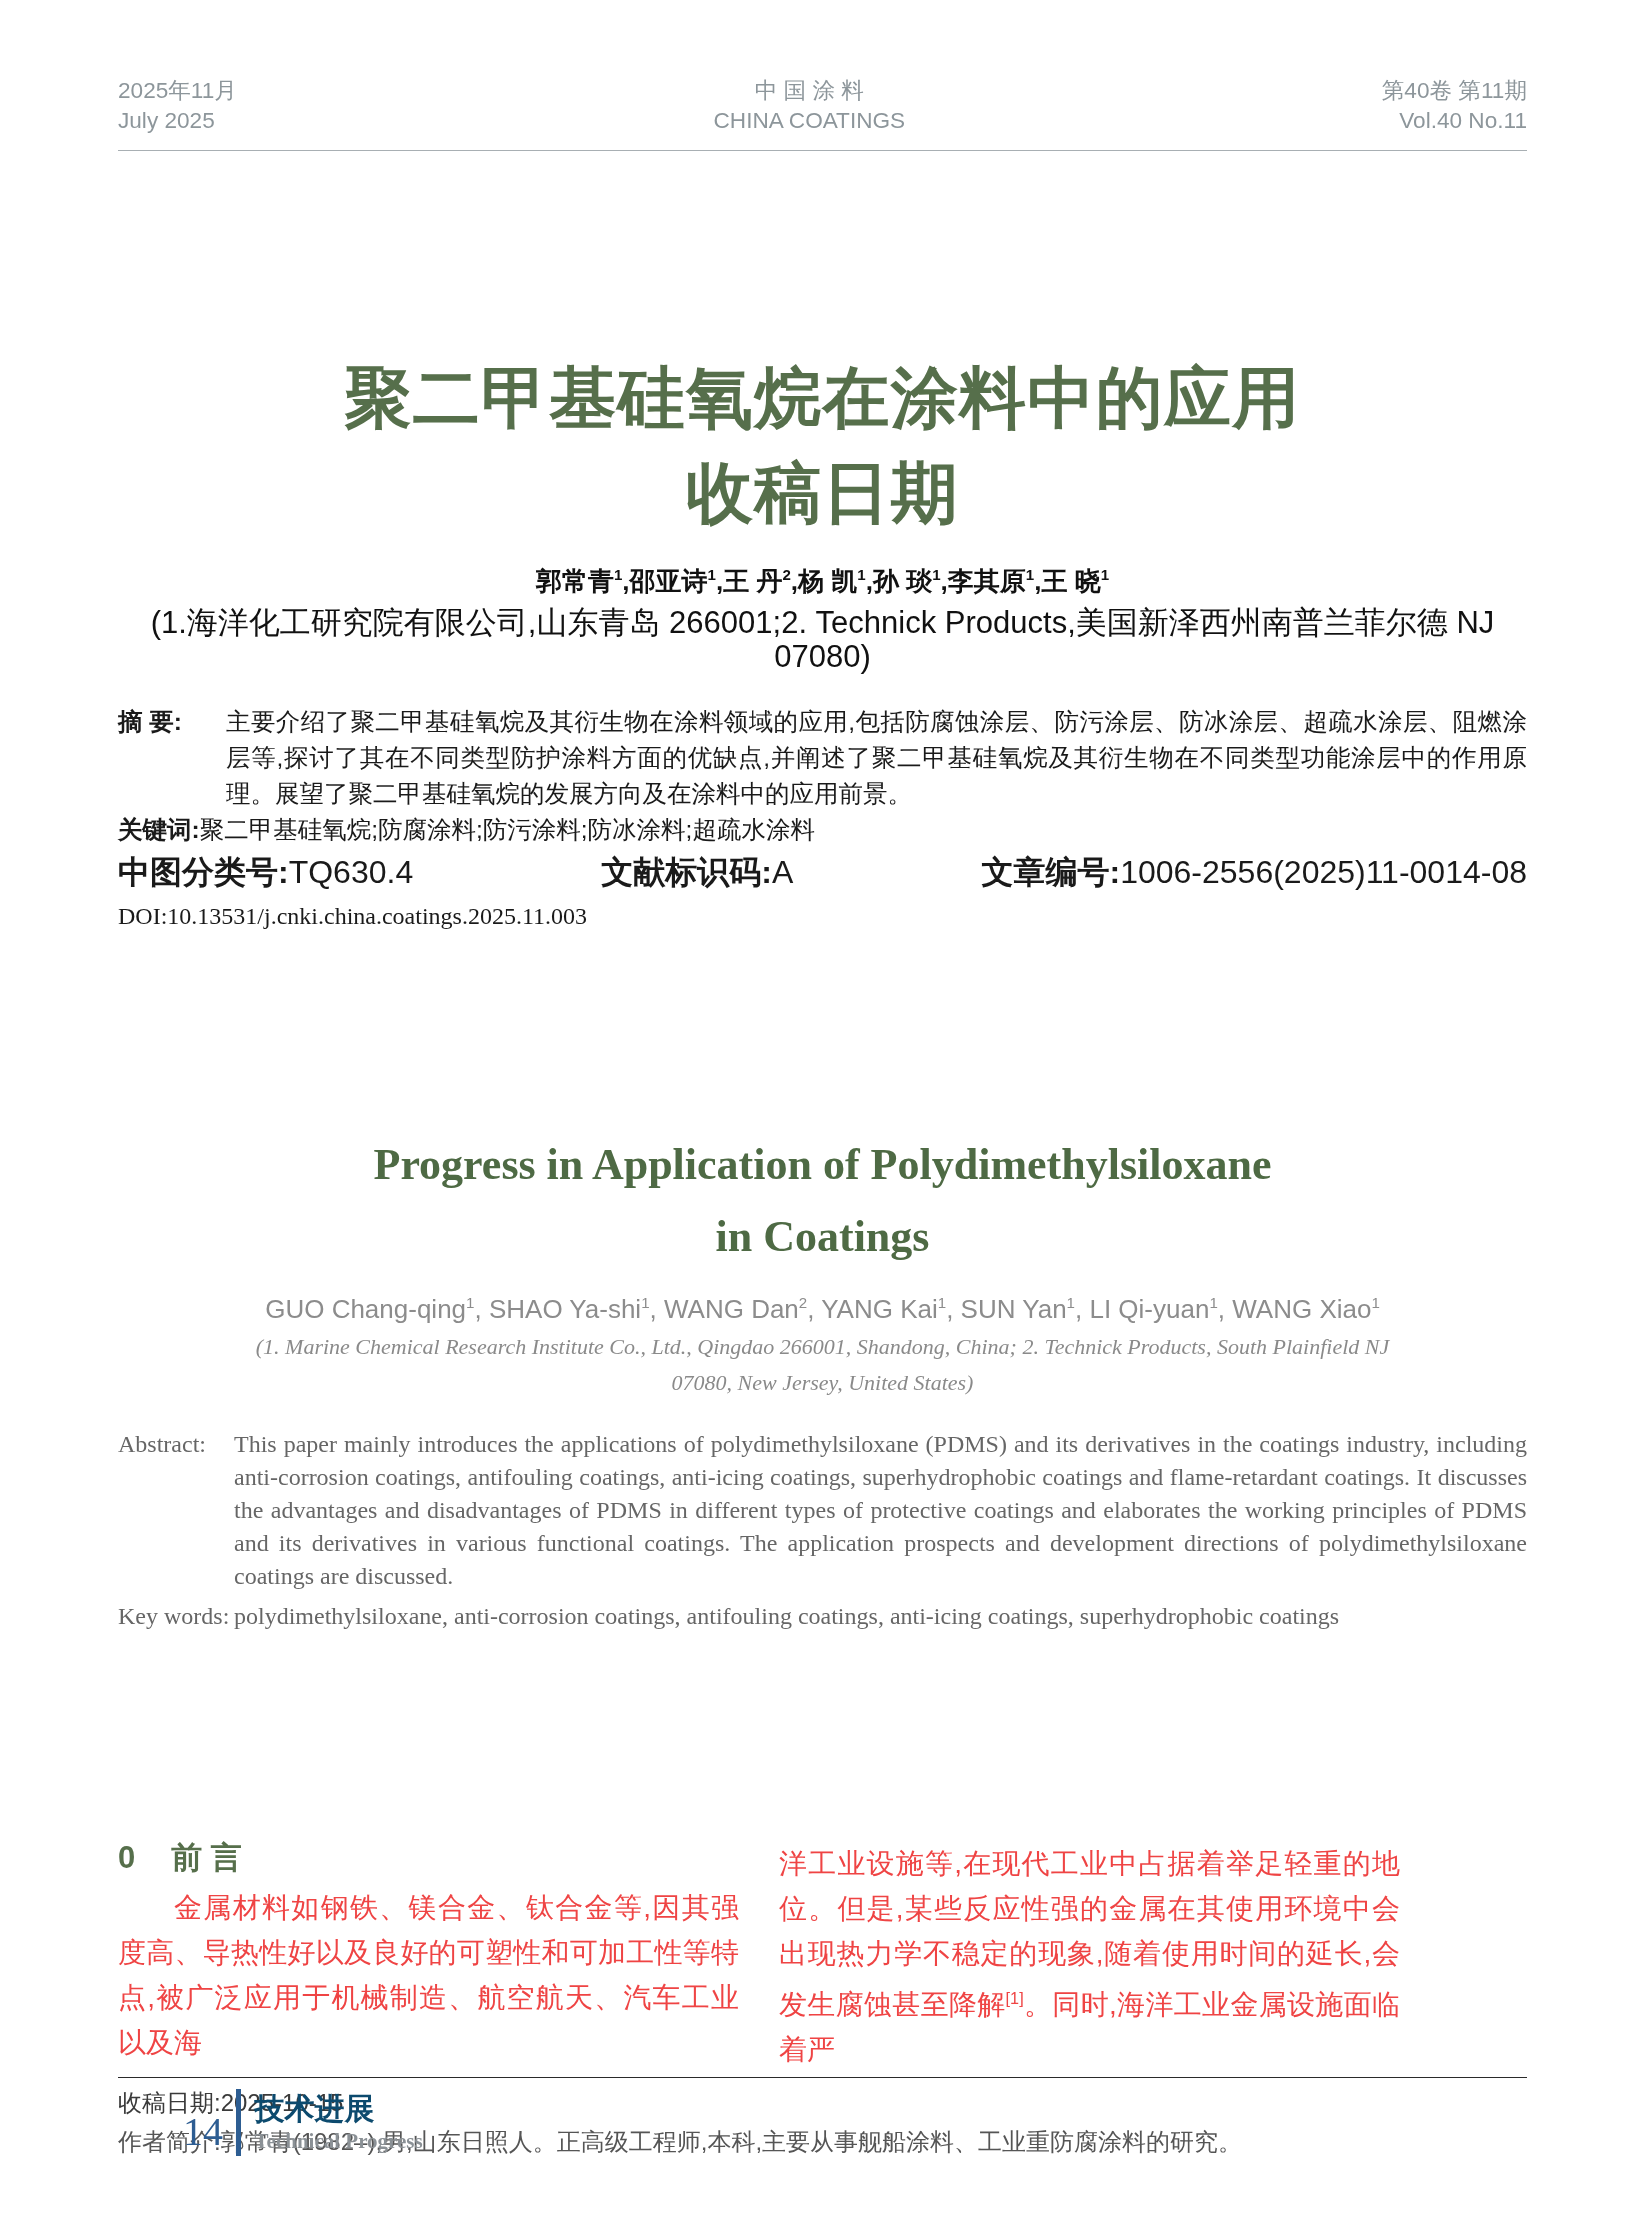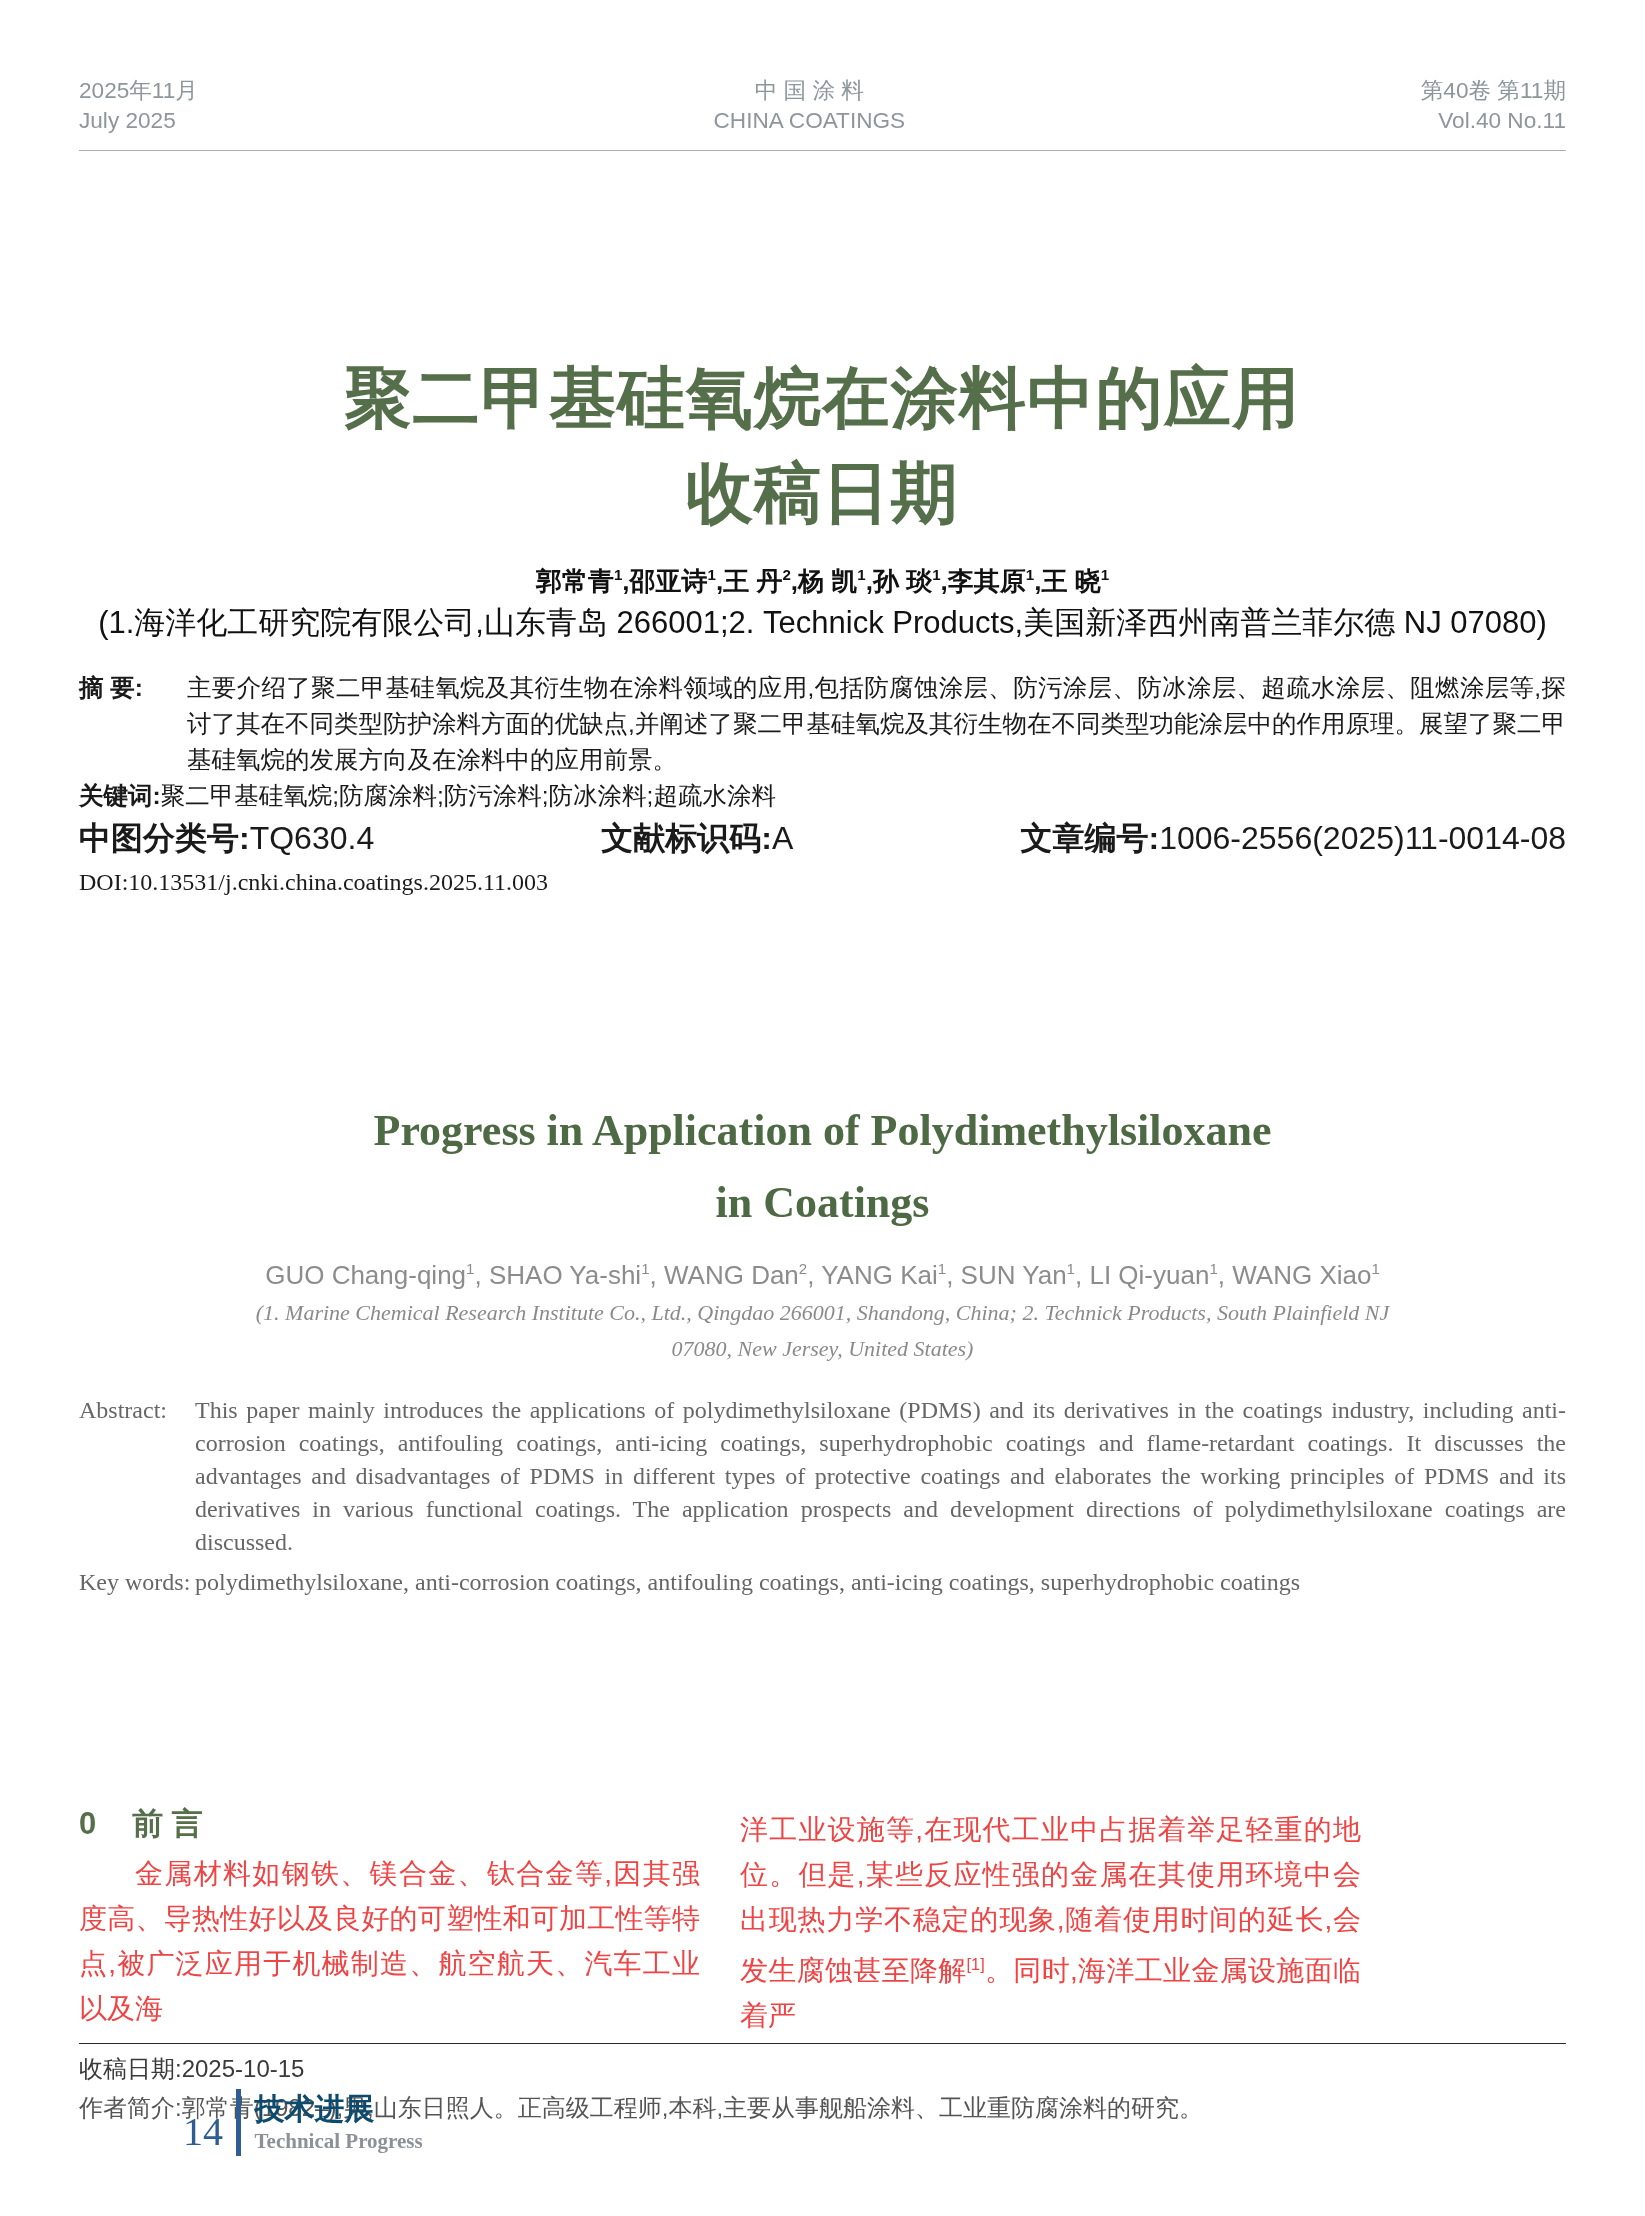--- a/index.html
+++ b/index.html
@@ -1,18 +1,18 @@
 <!DOCTYPE html>
 <html style="font-size:10.3px"><head>
 <meta charset="utf-8">
 <style>
   html,body{margin:0;padding:0;background:#ffffff;}
   body{width:1645px;height:2216px;position:relative;font-family:"Liberation Sans",sans-serif;color:#1a1a1a;}
   .page{width:1645px;height:2216px;position:relative;overflow:hidden;background:#ffffff;}
-  .content{padding:0 79px;}
+  .content{padding:0 118px;}
 
   
   .journal-header{display:flex;justify-content:space-between;align-items:flex-end;
     padding:76px 0 14px 0;border-bottom:1.9px solid #a8afb3;color:#8d969b;}
   .jh-block{line-height:30px;font-size:22.6px;}
   .jh-left{text-align:left;}
   .jh-center{text-align:center;}
   .jh-right{text-align:right;}
 
   

